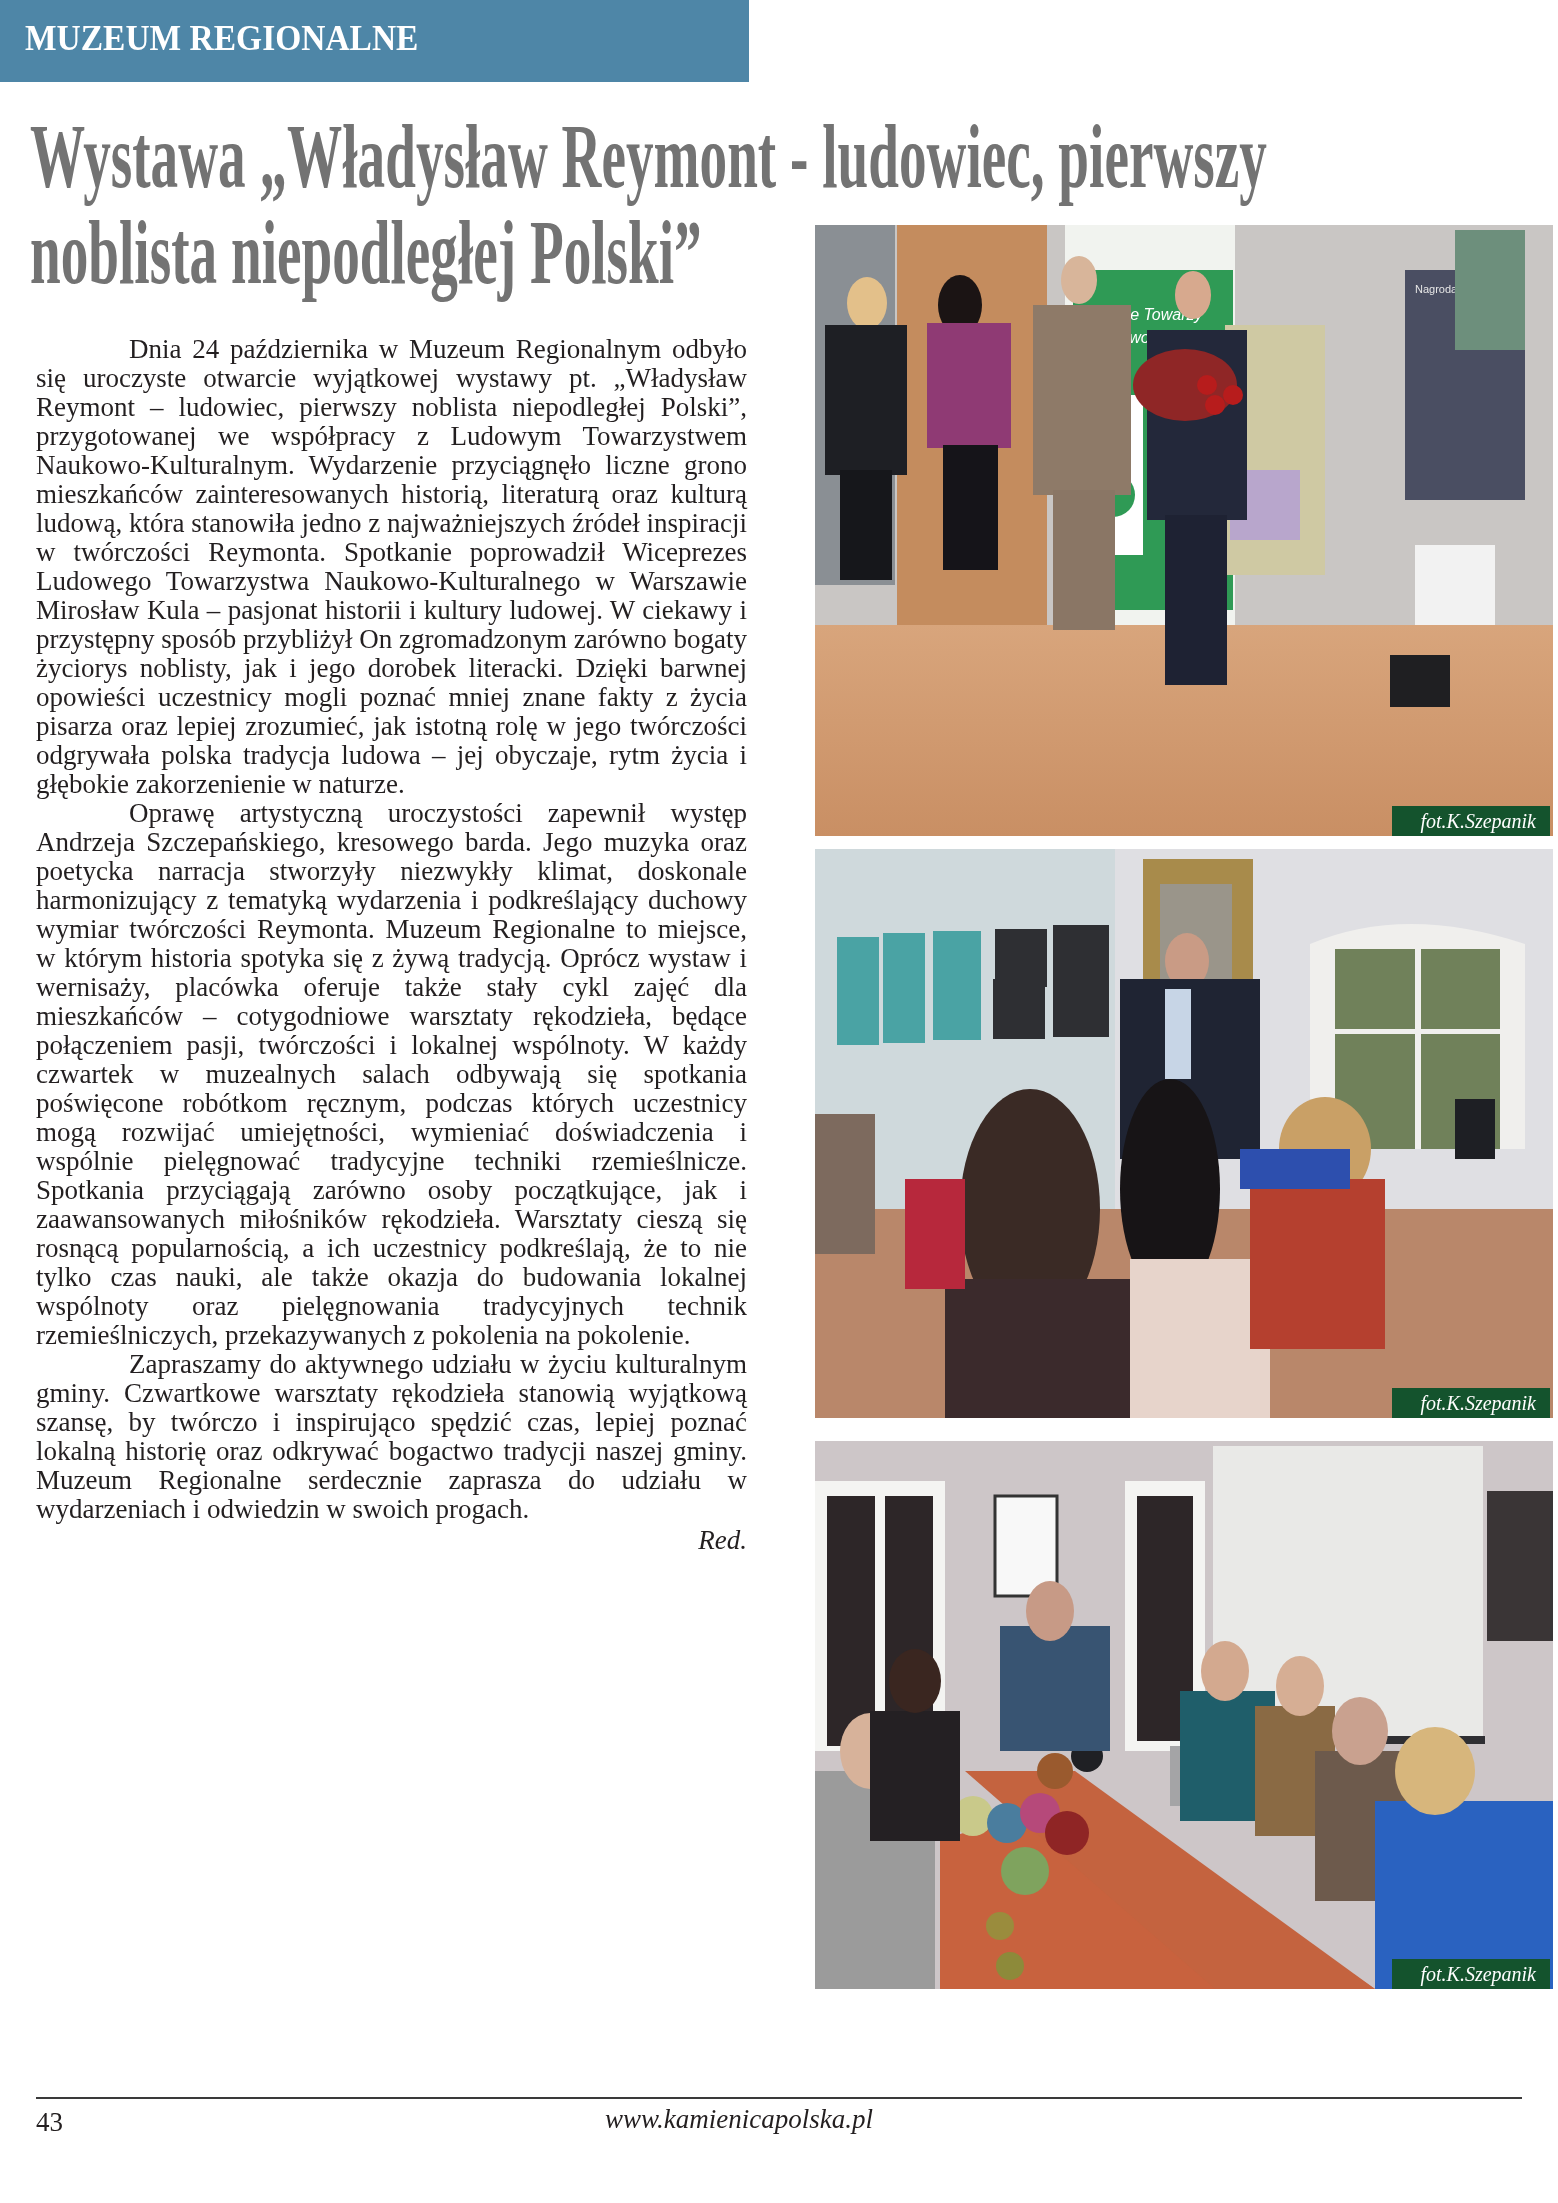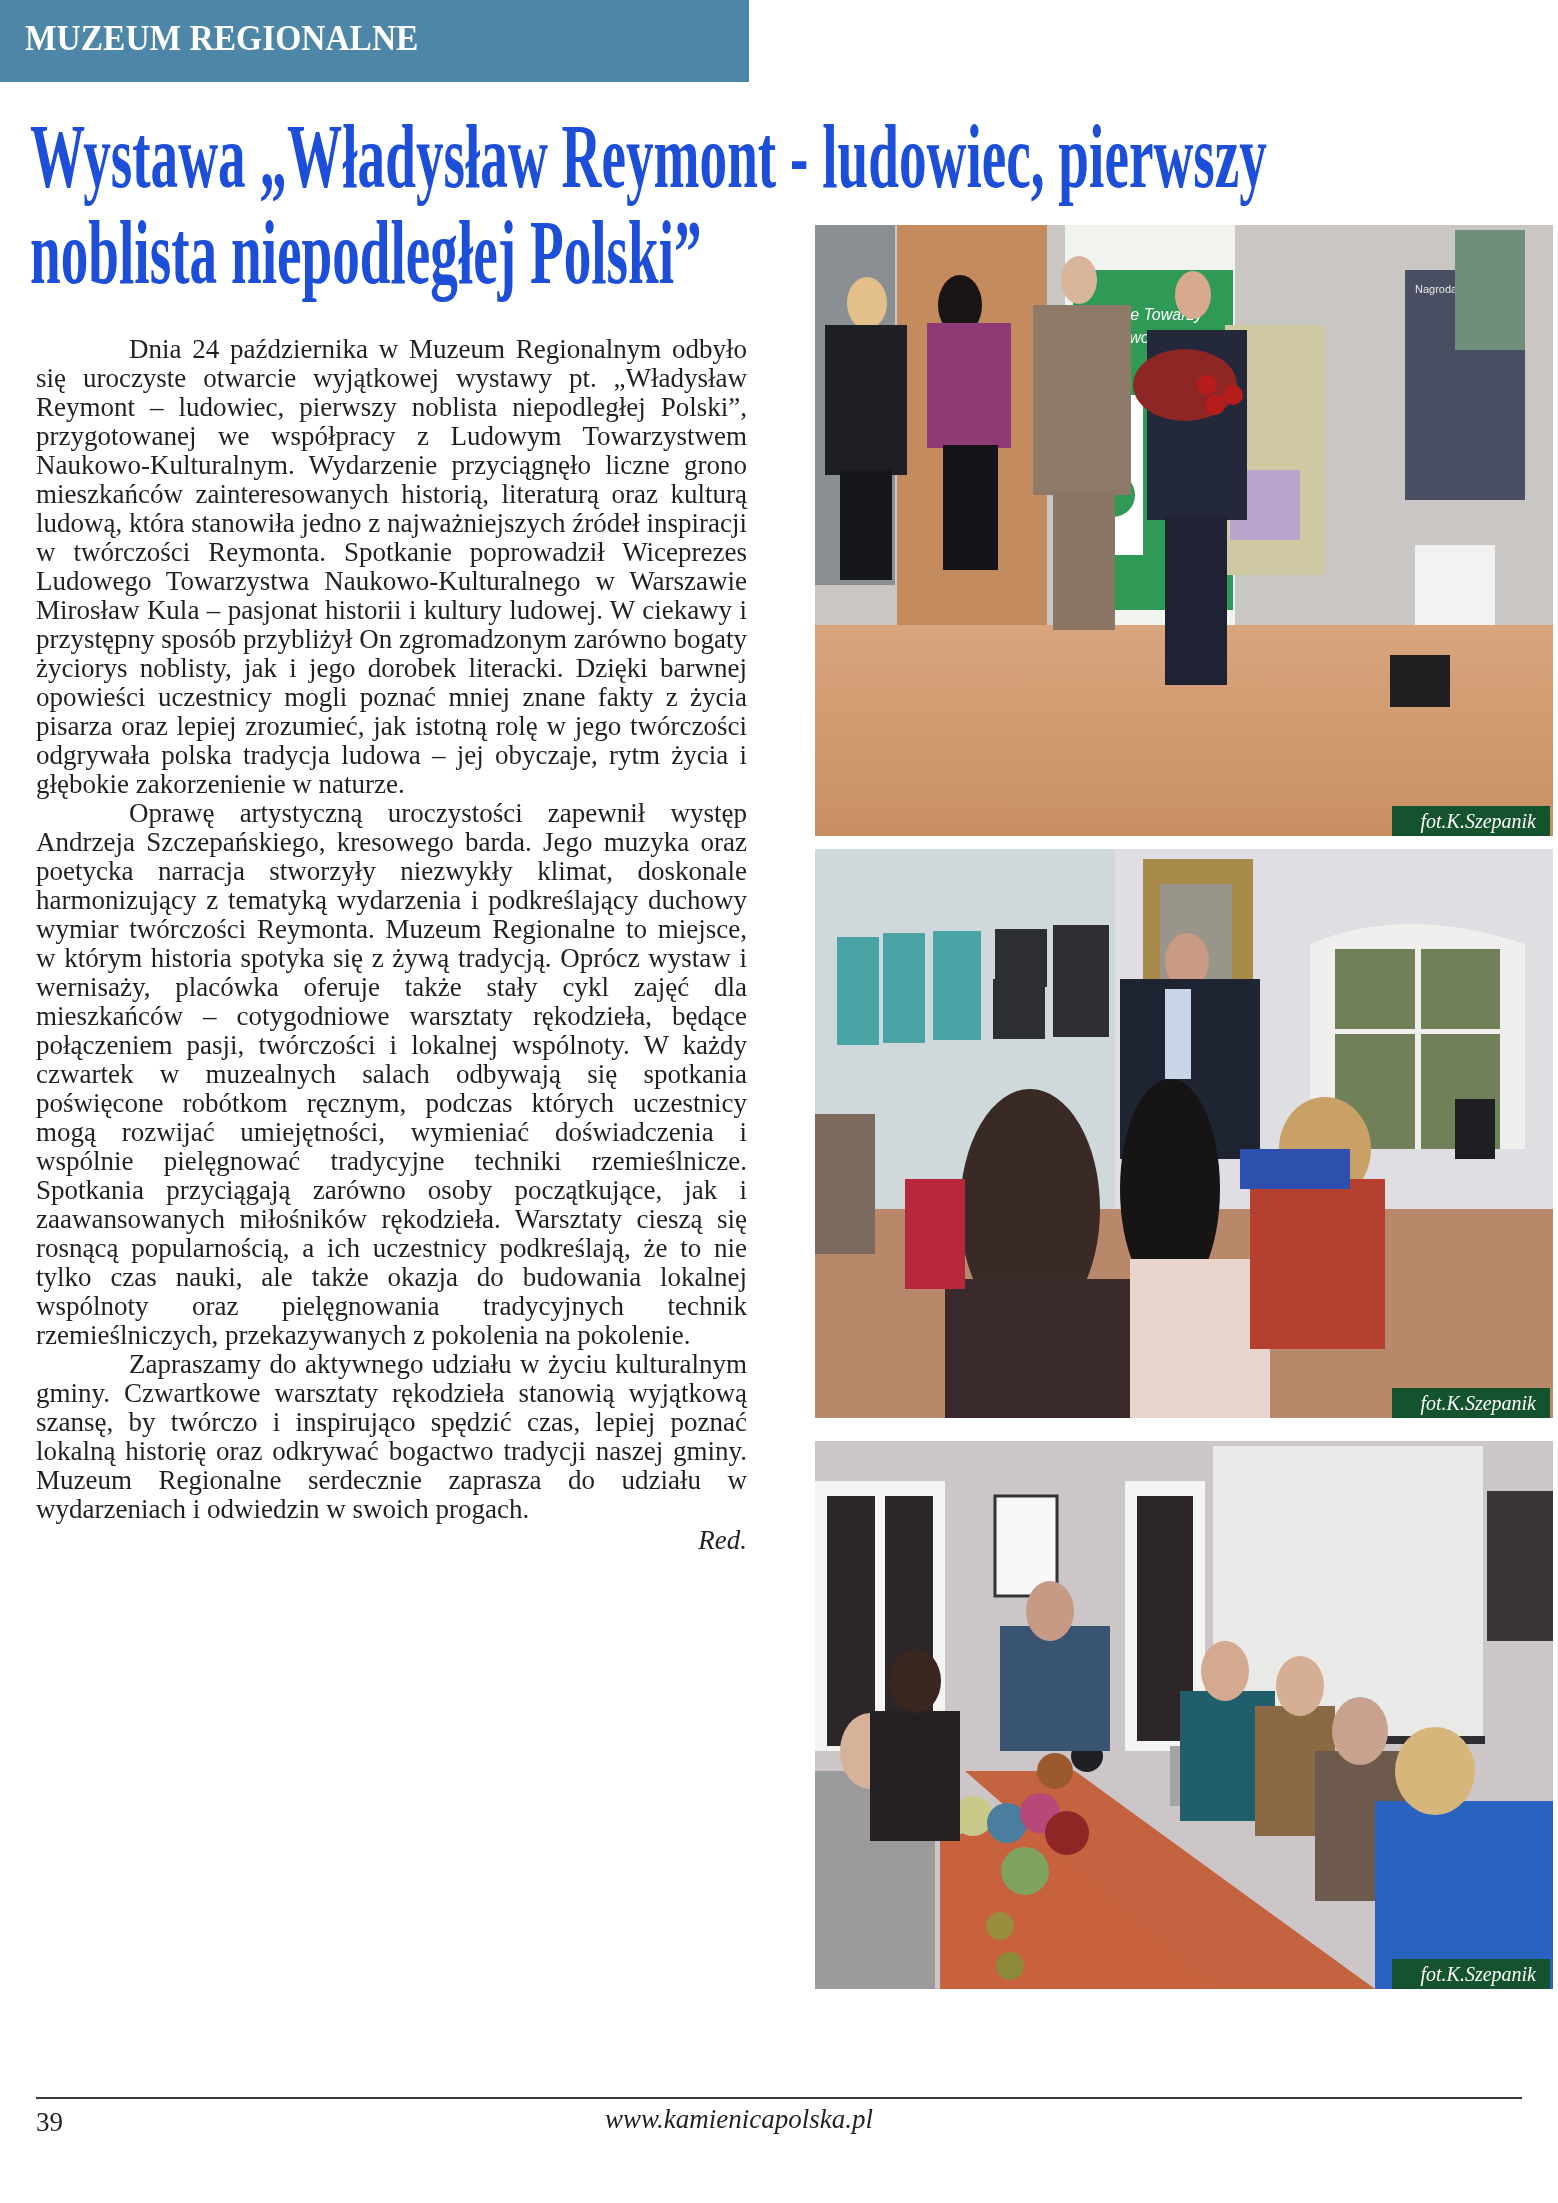--- a/index.html
+++ b/index.html
@@ -6,21 +6,21 @@
     body { width: 1558px; height: 2203px; position: relative; overflow: hidden;
            font-family: "Liberation Serif", "DejaVu Serif", serif; color: #231f20; }
 
     .section-banner { position: absolute; left: 0; top: 0; width: 749px; height: 82px;
                       background: #4e86a7; }
     .section-banner span { position: absolute; left: 25px; top: 17px; color: #ffffff;
                       font-family: "Liberation Serif", serif; font-weight: bold; font-size: 36px;
                       letter-spacing: 0px; transform: scaleX(0.93); transform-origin: left top; }
 
     .headline { position: absolute; left: 30px; top: 108px; width: 1500px; margin: 0;
-                color: #1d4ed8; font-family: "Liberation Serif", serif; font-weight: bold;
+                color: #737373; font-family: "Liberation Serif", serif; font-weight: bold;
                 font-size: 92px; line-height: 96px; }
     .headline .hl-line { display: block; white-space: nowrap; transform: scaleX(0.60);
                 transform-origin: left top; height: 96px; }
 
     .article { position: absolute; left: 36px; top: 335px; width: 711px;
                font-size: 27px; line-height: 29px; text-align: justify; }
     .article p { margin: 0; }
     .article p.indent { text-indent: 93px; }
     .article .signature { text-align: right; font-style: italic; margin-top: 2px; }
 
@@ -186,14 +186,14 @@
     <ellipse cx="485" cy="245" rx="24" ry="30" fill="#d6ae94"></ellipse>
     <rect x="500" y="310" width="110" height="150" fill="#6d5a4c"></rect>
     <ellipse cx="545" cy="290" rx="28" ry="34" fill="#c9a18f"></ellipse>
     <rect x="560" y="360" width="178" height="188" fill="#2a62c0"></rect>
     <ellipse cx="620" cy="330" rx="40" ry="44" fill="#d7b67c"></ellipse>
   </svg>
   <div class="credit">fot.K.Szepanik</div>
 </div>
 
 <div class="footer-rule"></div>
-<div class="page-number">39</div>
+<div class="page-number">43</div>
 <a class="footer-url">www.kamienicapolska.pl</a>
 
 </body></html>

